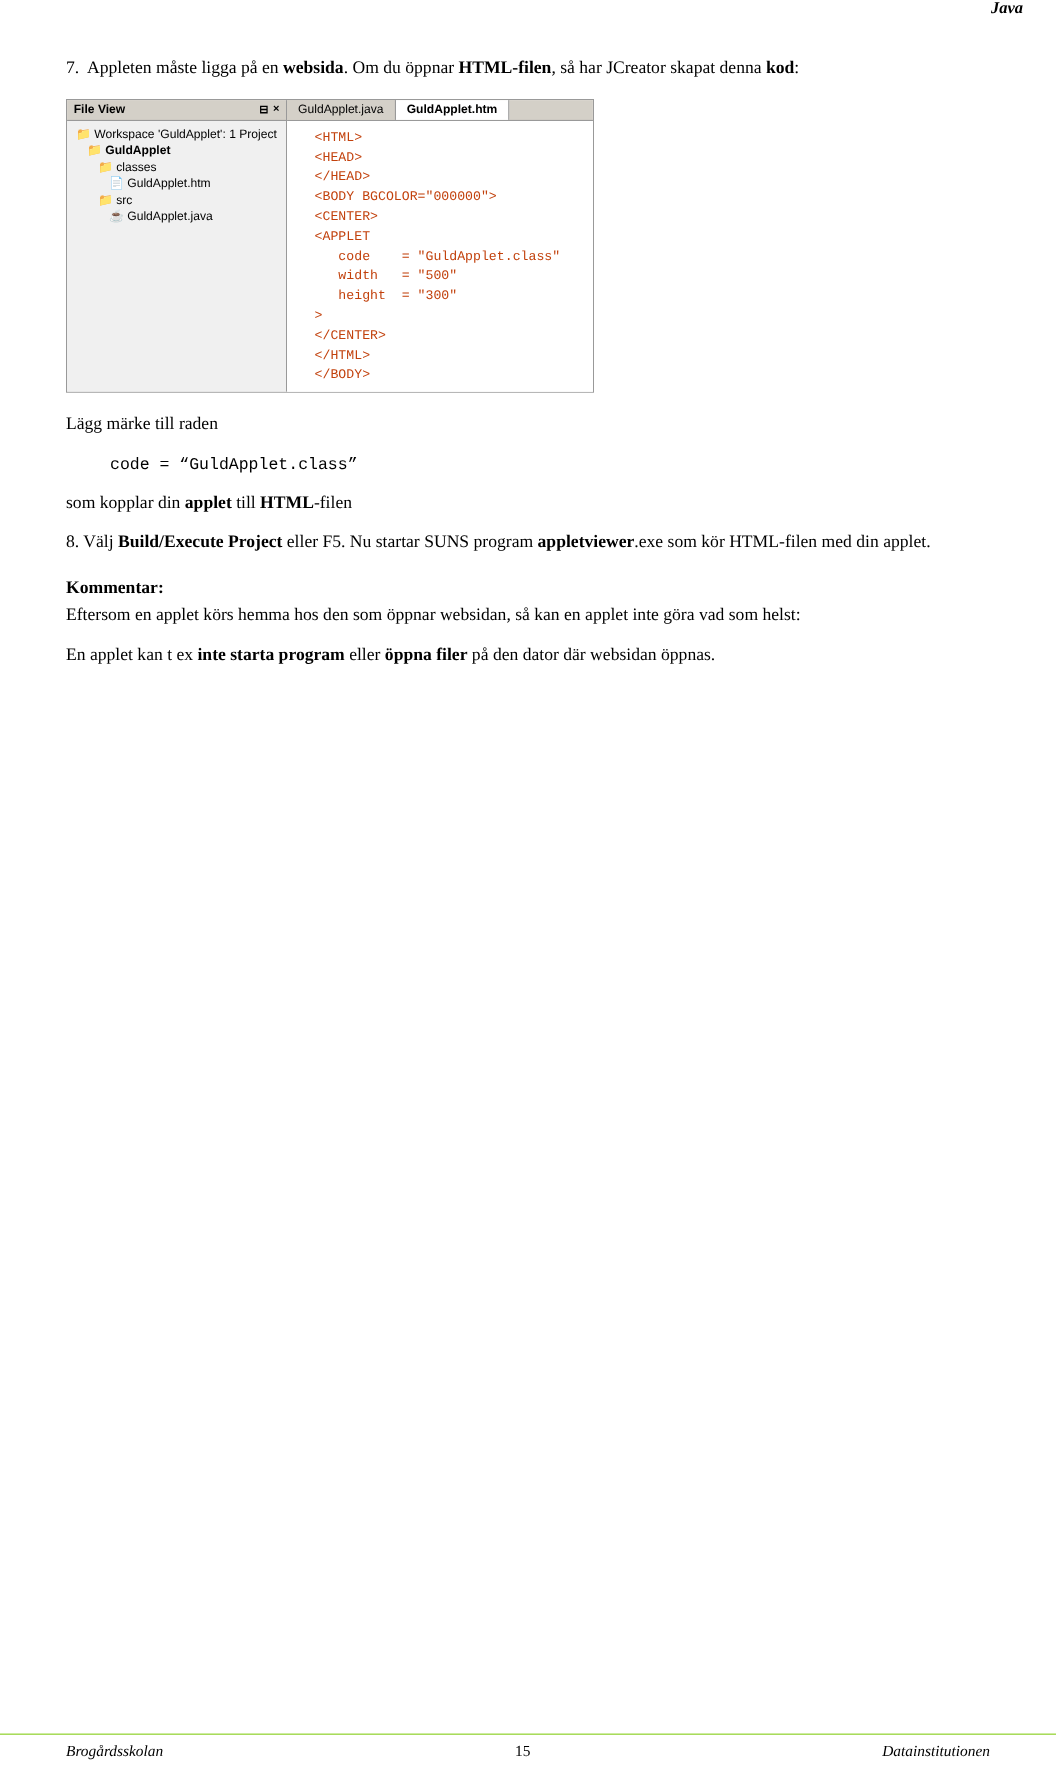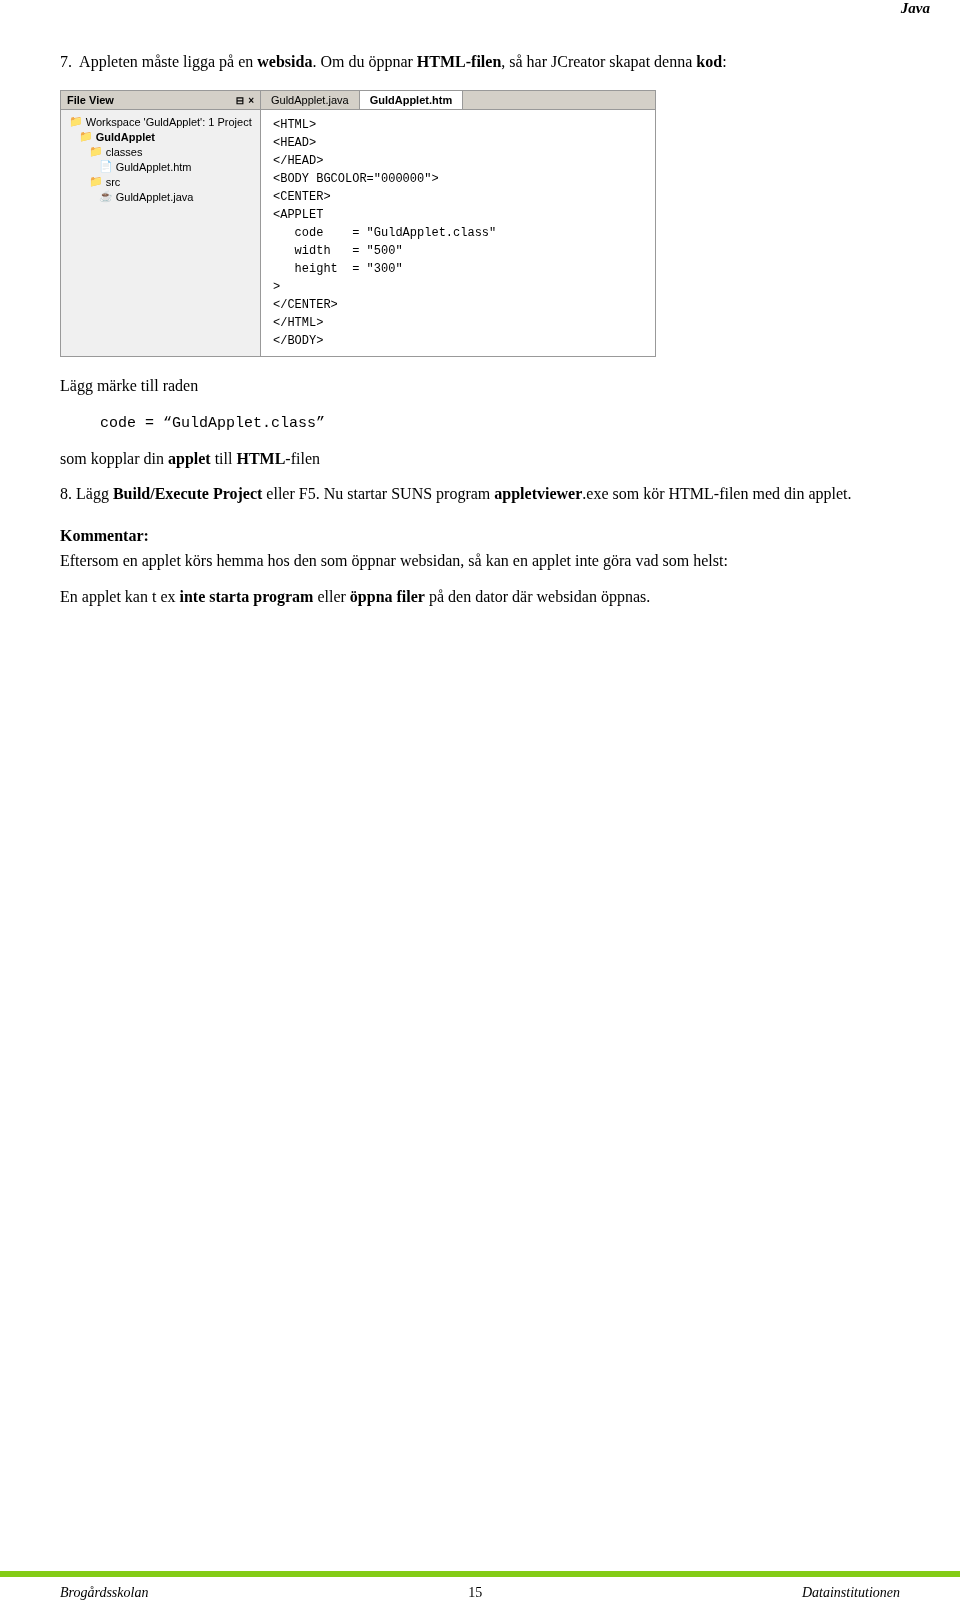--- a/index.html
+++ b/index.html
@@ -29,21 +29,21 @@
 
     .section-intro {
       margin-bottom: 16px;
       font-size: 16px;
       line-height: 1.5;
     }
 
     .ide-screenshot {
       border: 1px solid #999;
       display: flex;
-      width: 596px;
+      width: 480px;
       margin-bottom: 16px;
       background: #fff;
       font-family: "Courier New", Courier, monospace;
       font-size: 12px;
     }
 
     .file-panel {
       width: 200px;
       border-right: 1px solid #999;
       background: #f0f0f0;
@@ -120,25 +120,25 @@
     .code-tab.active {
       background: #fff;
       font-weight: bold;
     }
 
     .code-tab.inactive {
       background: #d4d0c8;
     }
 
     .code-body {
-      padding: 6px 12px;
+      padding: 6px 25px;
       font-family: "Courier New", Courier, monospace;
       font-size: 12px;
       line-height: 1.5;
-      color: #000000;
+      color: #c2410c;
       background: #ffffff;
     }
 
     .code-body .code-line {
       display: block;
       white-space: pre;
     }
 
     .below-screenshot {
       margin-top: 16px;
@@ -182,21 +182,21 @@
 
     .page-footer {
       position: absolute;
       bottom: 16px;
       left: 0;
       right: 0;
       display: flex;
       justify-content: space-between;
       padding: 0 60px;
       font-size: 14px;
-      border-top: 6px solid #84cc16;
+      border-top: 1px solid #84cc16;
       padding-top: 8px;
     }
 
     .footer-school {
       font-style: italic;
     }
 
     .footer-page {
     }
 
@@ -288,21 +288,21 @@
     </p>
     <p class="paragraph" style="margin-left:40px;">
       <span class="code-inline">code = “GuldApplet.class”</span>
     </p>
     <p class="paragraph">
       <span>som kopplar din </span><span class="bold-text">applet</span><span> till </span><span class="bold-text">HTML</span><span>-filen</span>
     </p>
   </div>
 
   <p class="paragraph step-line">
-    <span>8.</span><span>  Lägg </span><span class="bold-text">Build/Execute Project</span><span> eller F5. Nu startar SUNS program </span><span class="bold-text">appletviewer</span><span>.exe som kör HTML-filen med din applet.</span>
+    <span>8.</span><span>  Välj </span><span class="bold-text">Build/Execute Project</span><span> eller F5. Nu startar SUNS program </span><span class="bold-text">appletviewer</span><span>.exe som kör HTML-filen med din applet.</span>
   </p>
 
 
   <div class="comment-block">
     <div class="comment-label">Kommentar:</div>
     <div class="comment-text">
       <p class="paragraph">
         <span>Eftersom en applet körs hemma hos den som öppnar websidan, så kan en applet inte göra vad som helst:</span>
       </p>
       <p class="paragraph">

